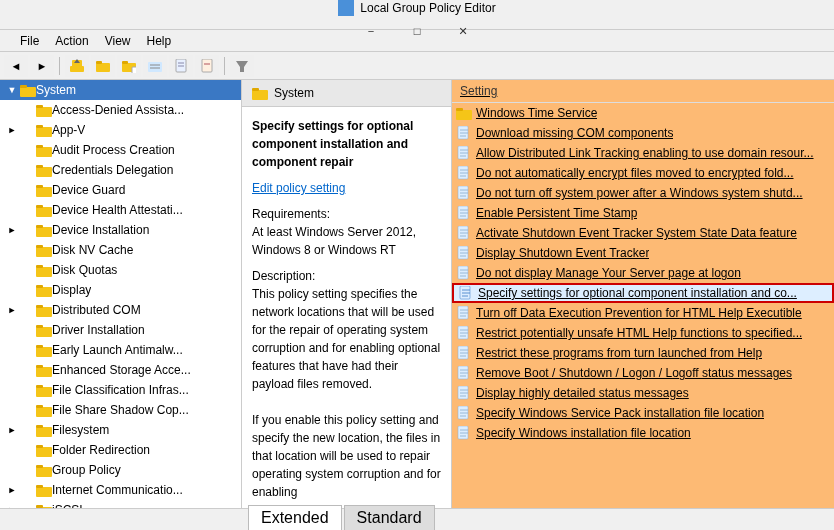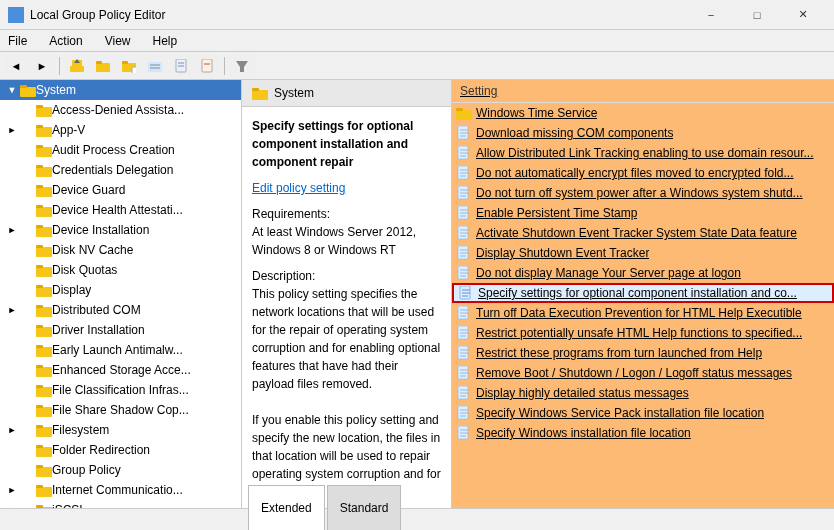--- a/index.html
+++ b/index.html
@@ -1,27 +1,27 @@
 <!DOCTYPE html>
 <html><head>
   <meta charset="utf-8">
   <style>
     * { margin: 0; padding: 0; box-sizing: border-box; }
     body { font-family: 'Segoe UI', Tahoma, Geneva, Verdana, sans-serif; font-size: 12px; background: #f0f0f0; width: 834px; height: 530px; overflow: hidden; }
     
     
-    .title-bar { background: #f0f0f0; height: 30px; display: flex; align-items: center; justify-content: space-between; padding: 0 8px; border-bottom: 1px solid #ccc; }
+    .title-bar { background: #f0f0f0; height: 30px; display: flex; align-items: center; justify-content: space-between; padding: 0 8px; border-bottom: 1px solid #ccc; flex-direction: column; }
     .title-bar-left { display: flex; align-items: center; gap: 6px; }
     .title-bar-icon { width: 16px; height: 16px; background: #4a90d9; display: flex; align-items: center; justify-content: center; }
     .title-bar-title { font-size: 12px; color: #000; }
     .title-bar-controls { display: flex; gap: 0; }
     .title-btn { width: 46px; height: 30px; display: flex; align-items: center; justify-content: center; cursor: pointer; background: transparent; border: none; font-size: 11px; color: #333; }
 
     
-    .menu-bar { background: #f0f0f0; height: 22px; display: flex; align-items: center; padding: 0 0; border-bottom: 1px solid #ccc; gap: 6px; }
+    .menu-bar { background: #f0f0f0; height: 22px; display: flex; align-items: center; padding: 0 12px; border-bottom: 1px solid #ccc; }
     .menu-item { padding: 2px 8px; cursor: pointer; font-size: 12px; }
 
     
     .toolbar { background: #f0f0f0; height: 28px; display: flex; align-items: center; padding: 0 4px; border-bottom: 1px solid #ccc; gap: 2px; }
     .toolbar-btn { width: 24px; height: 22px; display: flex; align-items: center; justify-content: center; cursor: pointer; border: 1px solid transparent; font-size: 11px; }
     .toolbar-sep { width: 1px; height: 18px; background: #bbb; margin: 0 3px; }
 
     
     .main { display: flex; height: calc(530px - 30px - 22px - 28px - 22px); }
 
@@ -46,21 +46,21 @@
     .settings-header { padding: 4px 8px; font-size: 12px; border-bottom: 1px solid #ddd; color: #333; font-weight: normal; }
     .settings-item { display: flex; align-items: center; height: 20px; padding: 0 4px; cursor: pointer; white-space: nowrap; overflow: hidden; }
     .settings-item.highlighted { background: #ddeeff; border: 2px solid #cc0000; }
     .settings-icon { width: 16px; height: 16px; margin-right: 4px; flex-shrink: 0; display: flex; align-items: center; justify-content: center; }
     .settings-text { font-size: 12px; overflow: hidden; text-overflow: ellipsis; }
 
     
     ::-webkit-scrollbar { width: 12px; height: 12px; }
     ::-webkit-scrollbar-track { background: #f0f0f0; }
     ::-webkit-scrollbar-thumb { background: #b0b0b0; border: 1px solid #999; }
-    .tab { padding: 15px 12px; background: #ddd; border: 1px solid #bbb; border-bottom: none; cursor: pointer; font-size: 12px; margin-right: 2px; }
+    .tab { padding: 3px 12px; background: #ddd; border: 1px solid #bbb; border-bottom: none; cursor: pointer; font-size: 16px; margin-right: 2px; }
     .tab.active { background: white; border-bottom: 1px solid white; margin-bottom: -1px; }
 
     svg.folder { width: 16px; height: 13px; }
   </style>
 </head>
 <body>
 
 <div class="title-bar">
   <div class="title-bar-left">
     <div class="title-bar-icon">

